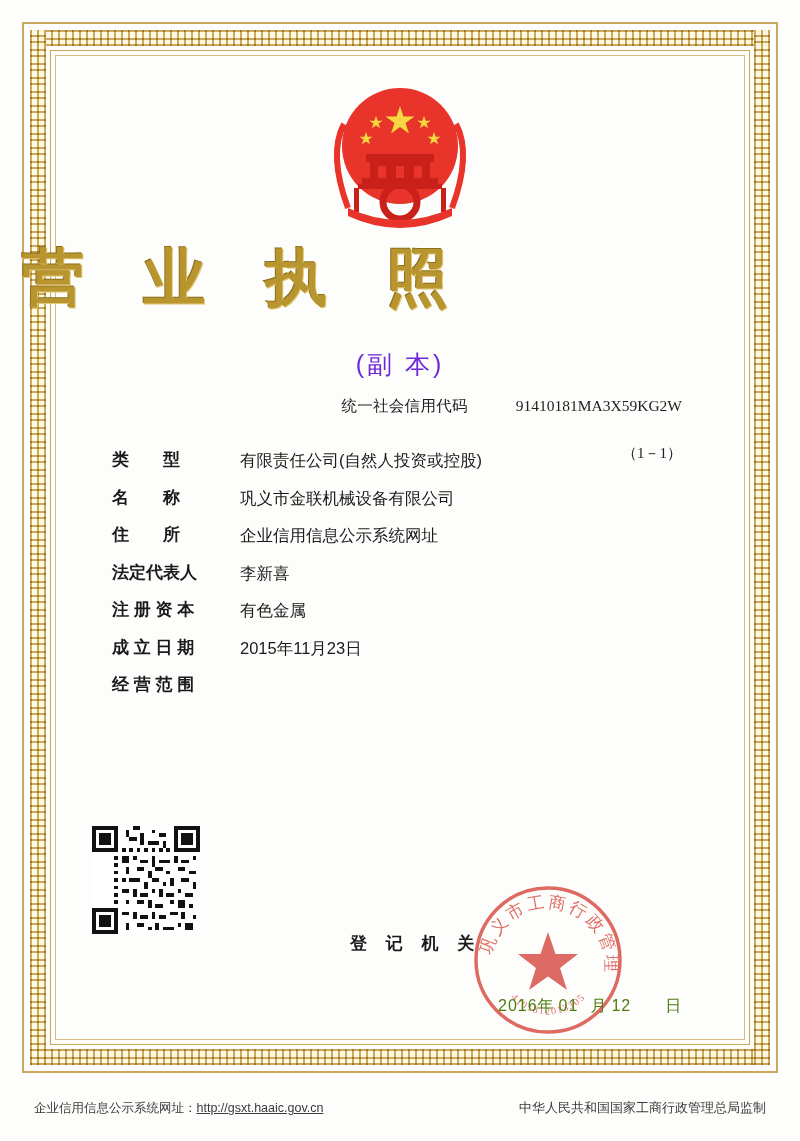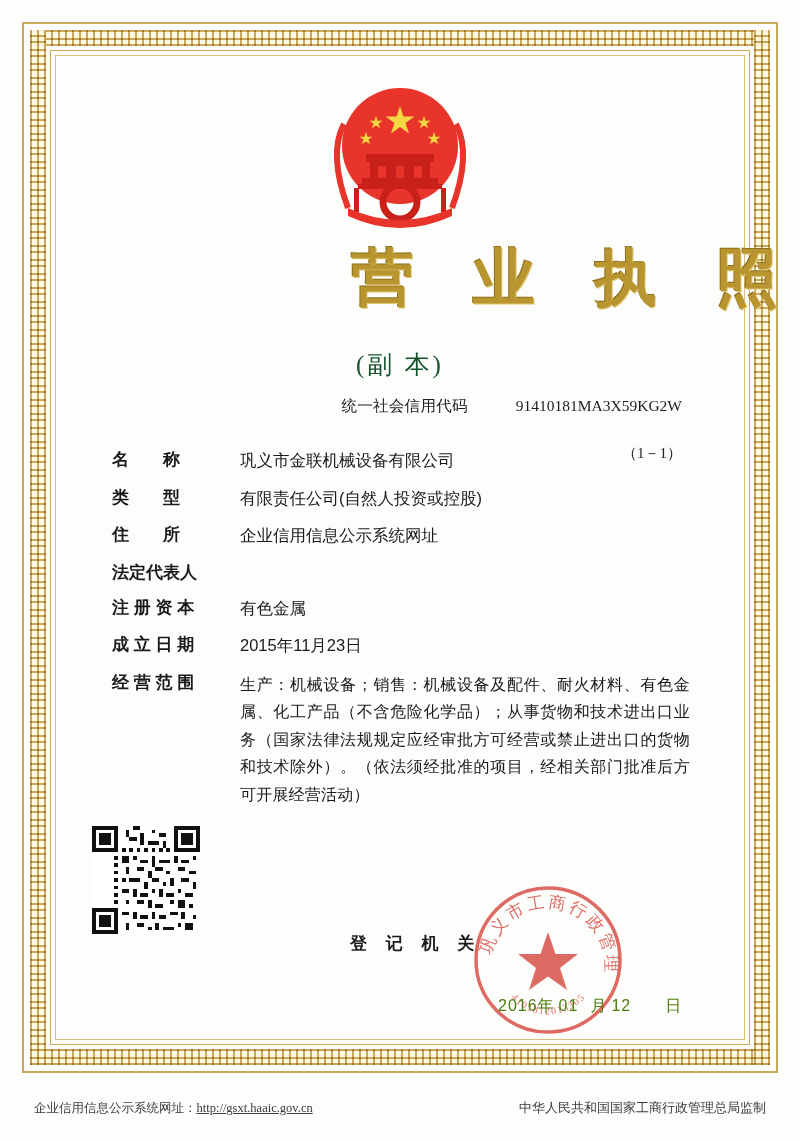--- a/index.html
+++ b/index.html
@@ -79,39 +79,39 @@
     width: 172px;
     height: 150px;
   }
 
   
   .title {
     position: absolute;
     top: 244px;
     left: 0;
     right: 0;
-    text-align: right;
+    text-align: left;
     font-family: "Liberation Serif", "DejaVu Serif", serif;
     font-size: 62px;
     font-weight: bold;
     letter-spacing: 22px;
     text-indent: 22px;
     color: #b8952f;
     text-shadow: 1px 1px 0 #e3c877, -1px -1px 0 #8d6f1d;
     line-height: 1.1;
   }
   .subtitle {
     position: absolute;
     top: 348px;
     left: 0; right: 0;
     text-align: center;
     font-size: 25px;
-    color: #14532d;
+    color: #6d28d9;
     letter-spacing: 3px;
-    font-family: Liberation Serif, serif;
+    font-family: Liberation Sans, sans-serif;
   }
 
   
   .credit-code {
     position: absolute;
     top: 396px;
     right: 118px;
     font-size: 15.5px;
     color: #1d1d1d;
     letter-spacing: .3px;
@@ -213,21 +213,21 @@
     opacity: .72;
   }
 
   
   .footer-left {
     position: absolute;
     left: 34px;
     bottom: 24px;
     font-size: 12.5px;
     color: #3a3a3a;
-    font-family: Liberation Serif, serif;
+    font-family: Liberation Sans, sans-serif;
   }
   .footer-left .url { text-decoration: underline; }
   .footer-right {
     position: absolute;
     right: 34px;
     bottom: 24px;
     font-size: 13px;
     color: #3a3a3a;
     font-family: Liberation Serif, serif;
   }
@@ -288,52 +288,52 @@
   <div class="subtitle">(副  本)</div>
 
   <div class="credit-code">
     <span>统一社会信用代码</span><span class="code-val">91410181MA3X59KG2W</span>
   </div>
   <div class="page-no">（1－1）</div>
 
   <div class="fields">
 
     <div class="field-row">
+      <div class="field-label">类　　型</div>
+      <div class="field-value">有限责任公司(自然人投资或控股)</div>
+    </div>
+
+    <div class="field-row">
       <div class="field-label">名　　称</div>
       <div class="field-value">巩义市金联机械设备有限公司</div>
     </div>
 
     <div class="field-row">
-      <div class="field-label">类　　型</div>
-      <div class="field-value">有限责任公司(自然人投资或控股)</div>
-    </div>
-
-    <div class="field-row">
       <div class="field-label">住　　所</div>
       <div class="field-value">企业信用信息公示系统网址</div>
     </div>
 
     <div class="field-row">
       <div class="field-label">法定代表人</div>
+      <div class="field-value">李新喜</div>
     </div>
 
     <div class="field-row">
       <div class="field-label">注 册 资 本</div>
       <div class="field-value">有色金属</div>
     </div>
 
     <div class="field-row">
       <div class="field-label">成 立 日 期</div>
       <div class="field-value">2015年11月23日</div>
     </div>
 
 
     <div class="field-row scope">
       <div class="field-label">经 营 范 围</div>
-      <div class="field-value">生产：机械设备；销售：机械设备及配件、耐火材料、有色金属、化工产品（不含危险化学品）；从事货物和技术进出口业务（国家法律法规规定应经审批方可经营或禁止进出口的货物和技术除外）。（依法须经批准的项目，经相关部门批准后方可开展经营活动）</div>
     </div>
 
   </div>
 
   <div class="qr">
     <svg viewBox="0 0 29 29" width="108" height="108" shape-rendering="crispEdges" aria-hidden="true">
       <rect width="29" height="29" fill="#ffffff"></rect>
       <g fill="#111111">
 
         <rect x="0" y="0" width="7" height="1"></rect>

